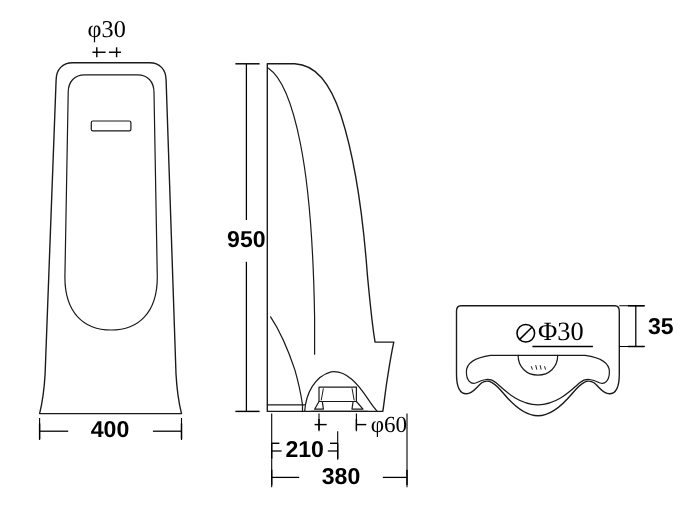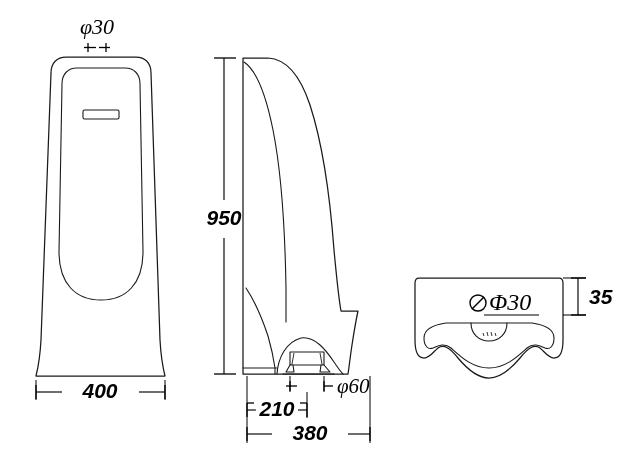--- a/index.html
+++ b/index.html
@@ -4,21 +4,21 @@
 <title>Urinal Dimension Drawing</title>
 <style>
   html,body{margin:0;padding:0;background:#ffffff;}
   body{
     width:627px;height:464px;
     font-family:"Liberation Serif", serif;
     color:#000;
     overflow:hidden;
     position:relative;
   }
-  #drawing-root{position:absolute;left:0;top:0;width:627px;height:464px;font-style:italic;}
+  #drawing-root{position:absolute;left:0;top:0;width:627px;height:464px;}
   svg{display:block;}
   .dim-text{
     font-family:"Liberation Sans", sans-serif;
     font-weight:600;
     fill:#000;
     dominant-baseline:middle;
   }
   .phi-text{
     font-family:"Liberation Serif", serif;
     font-weight:500;

